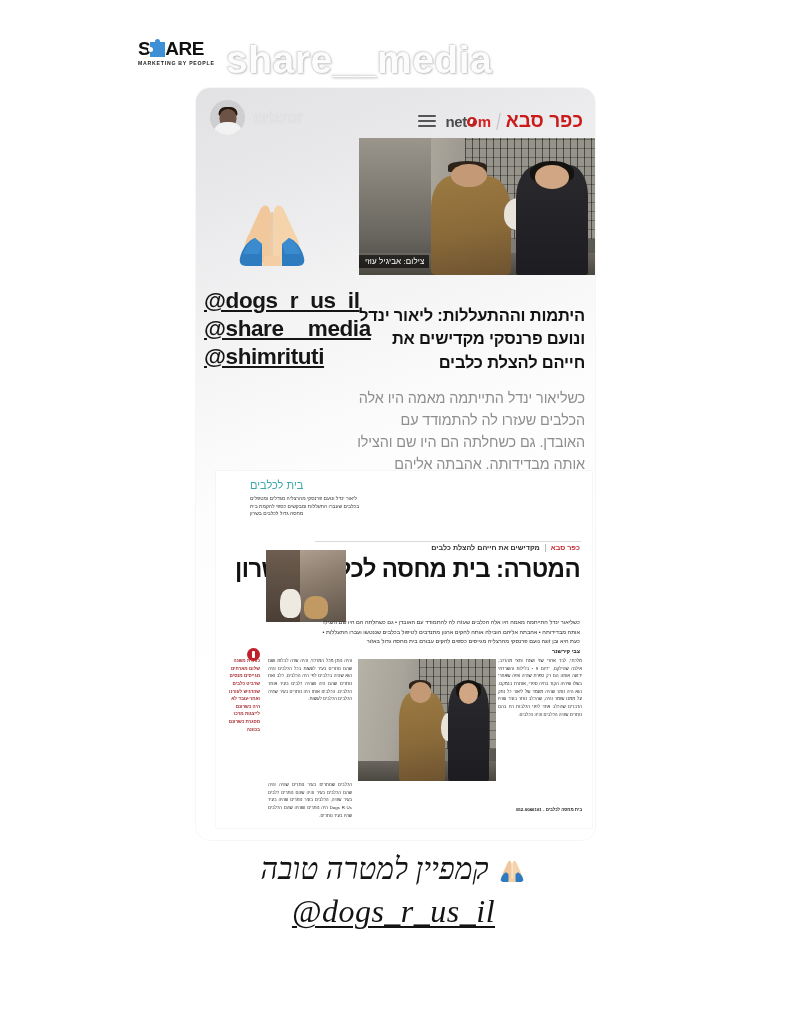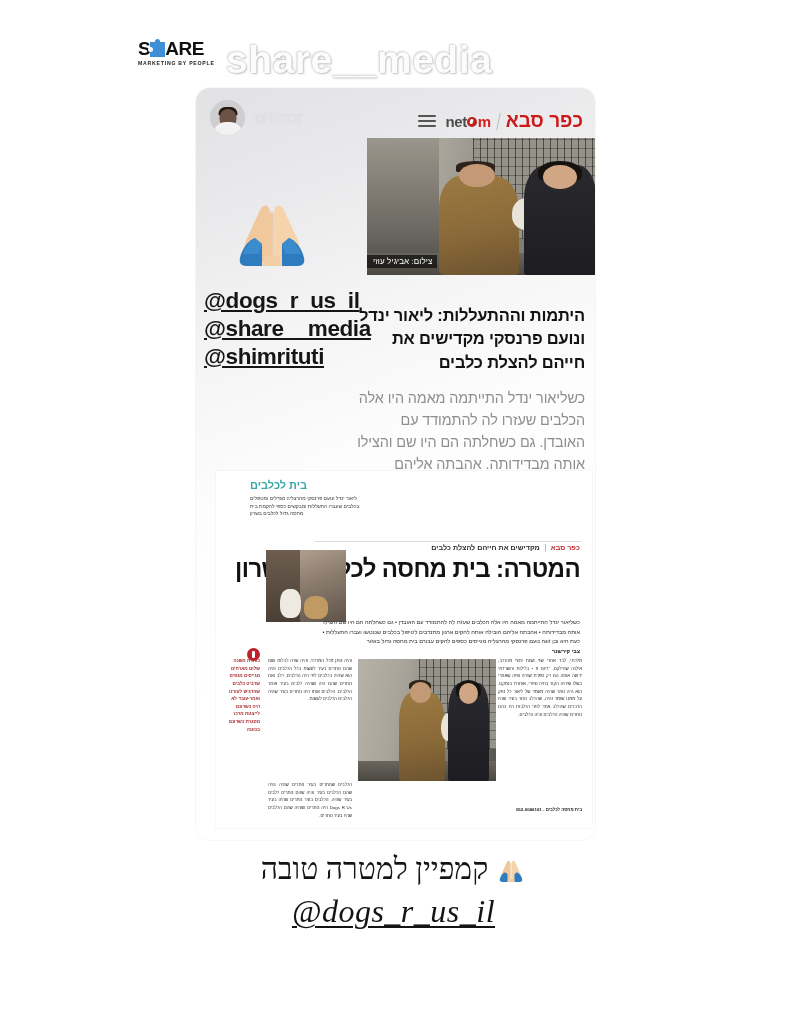--- a/index.html
+++ b/index.html
@@ -209,21 +209,20 @@
     border-radius: 1px;
   }
 
   
   .art-photo {
     position: absolute;
     left: 163px; top: 50px;
     width: 241px; height: 137px;
     overflow: hidden;
     background: #6d6a64;
-    margin-left: 8px;
   }
   .ph-wall {
     position: absolute; inset: 0;
     background:
       linear-gradient(100deg, #b7b2a8 0%, #a9a49a 30%, #8d8982 55%, #6f6c66 78%, #55534e 100%);
   }
   .ph-cage {
     position: absolute;
     left: 44%; top: 0; width: 56%; height: 74%;
     background:
@@ -369,21 +368,21 @@
   .np-sidebar {
     position: absolute;
     right: 232px; top: 8px;
     width: 110px;
     text-align: left;
     direction: rtl;
   }
   .np-sidebar-title {
     font-family: "Liberation Sans", sans-serif;
     font-size: 11px;
-    font-weight: bold;
+    font-weight: normal;
     color: #3aa8a8;
     line-height: 1.12;
     text-align: left;
   }
   .np-sidebar-body {
     margin-top: 4px;
     font-family: "Liberation Sans", sans-serif;
     font-size: 5px;
     color: #3b3b3b;
     line-height: 1.5;
@@ -531,20 +530,21 @@
   
   .caption {
     position: absolute;
     left: 0; top: 852px;
     width: 787px;
     text-align: center;
     direction: rtl;
   }
   .cap-line1 {
     font-family: "Liberation Serif", serif;
+    font-style: italic;
     font-size: 30px;
     color: #141414;
     letter-spacing: 0px;
     display: flex;
     align-items: center;
     justify-content: center;
     gap: 8px;
     direction: rtl;
   }
   .cap-hands {

